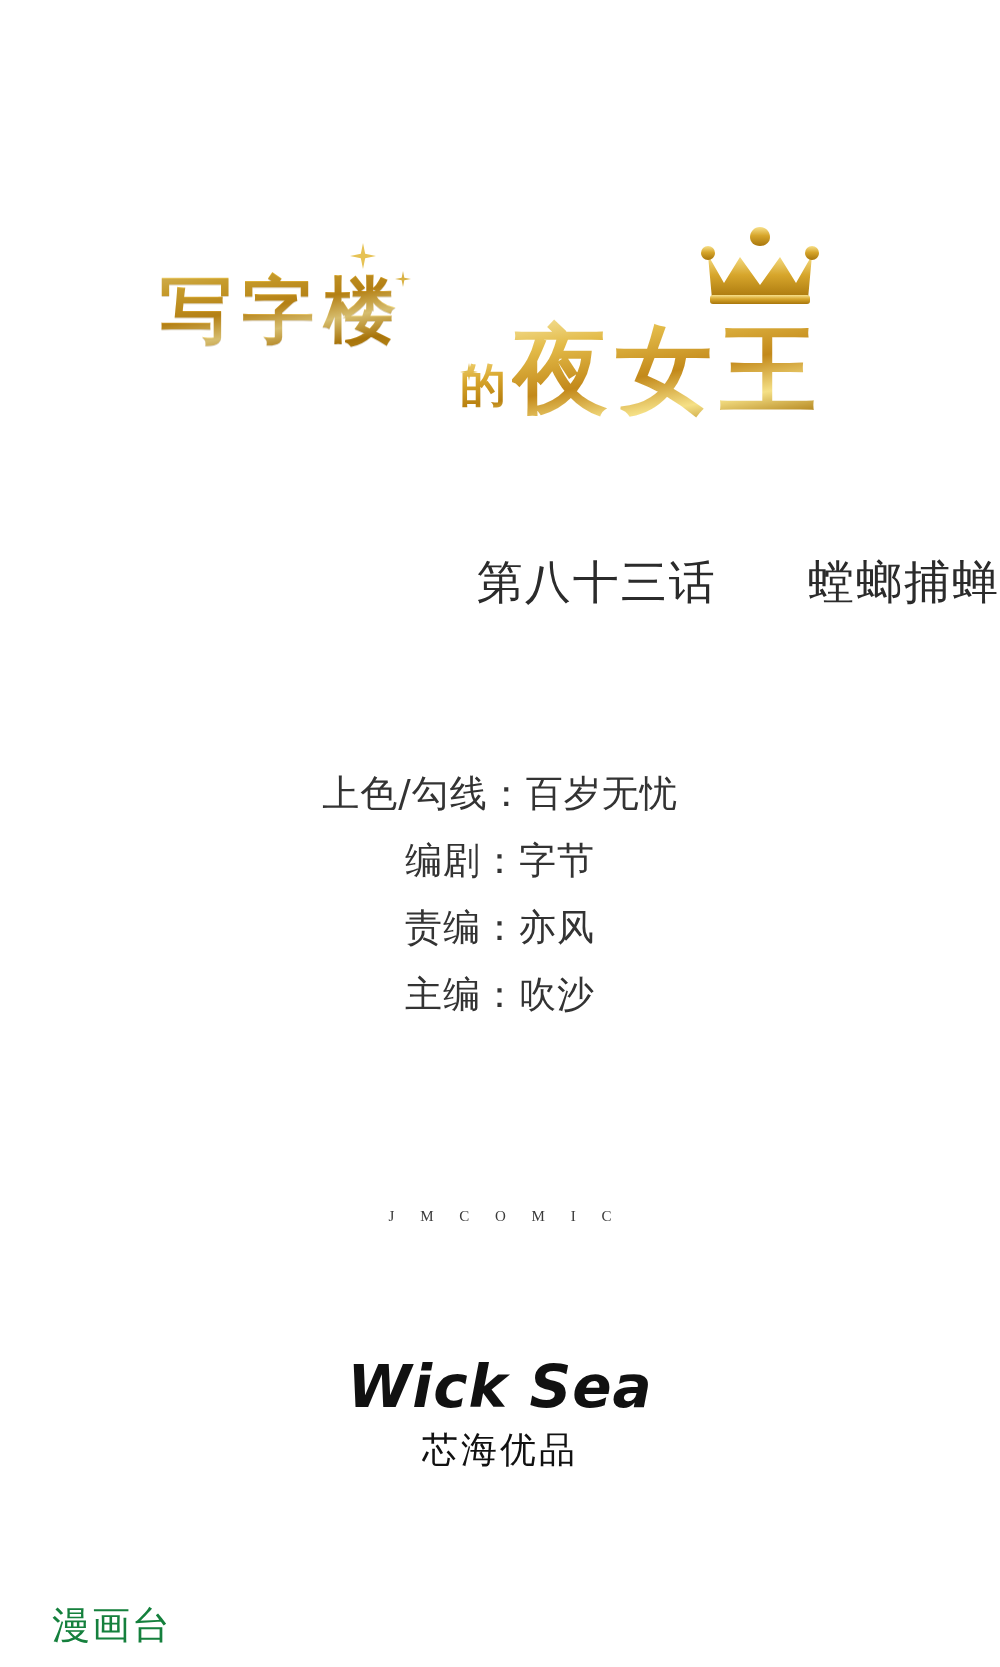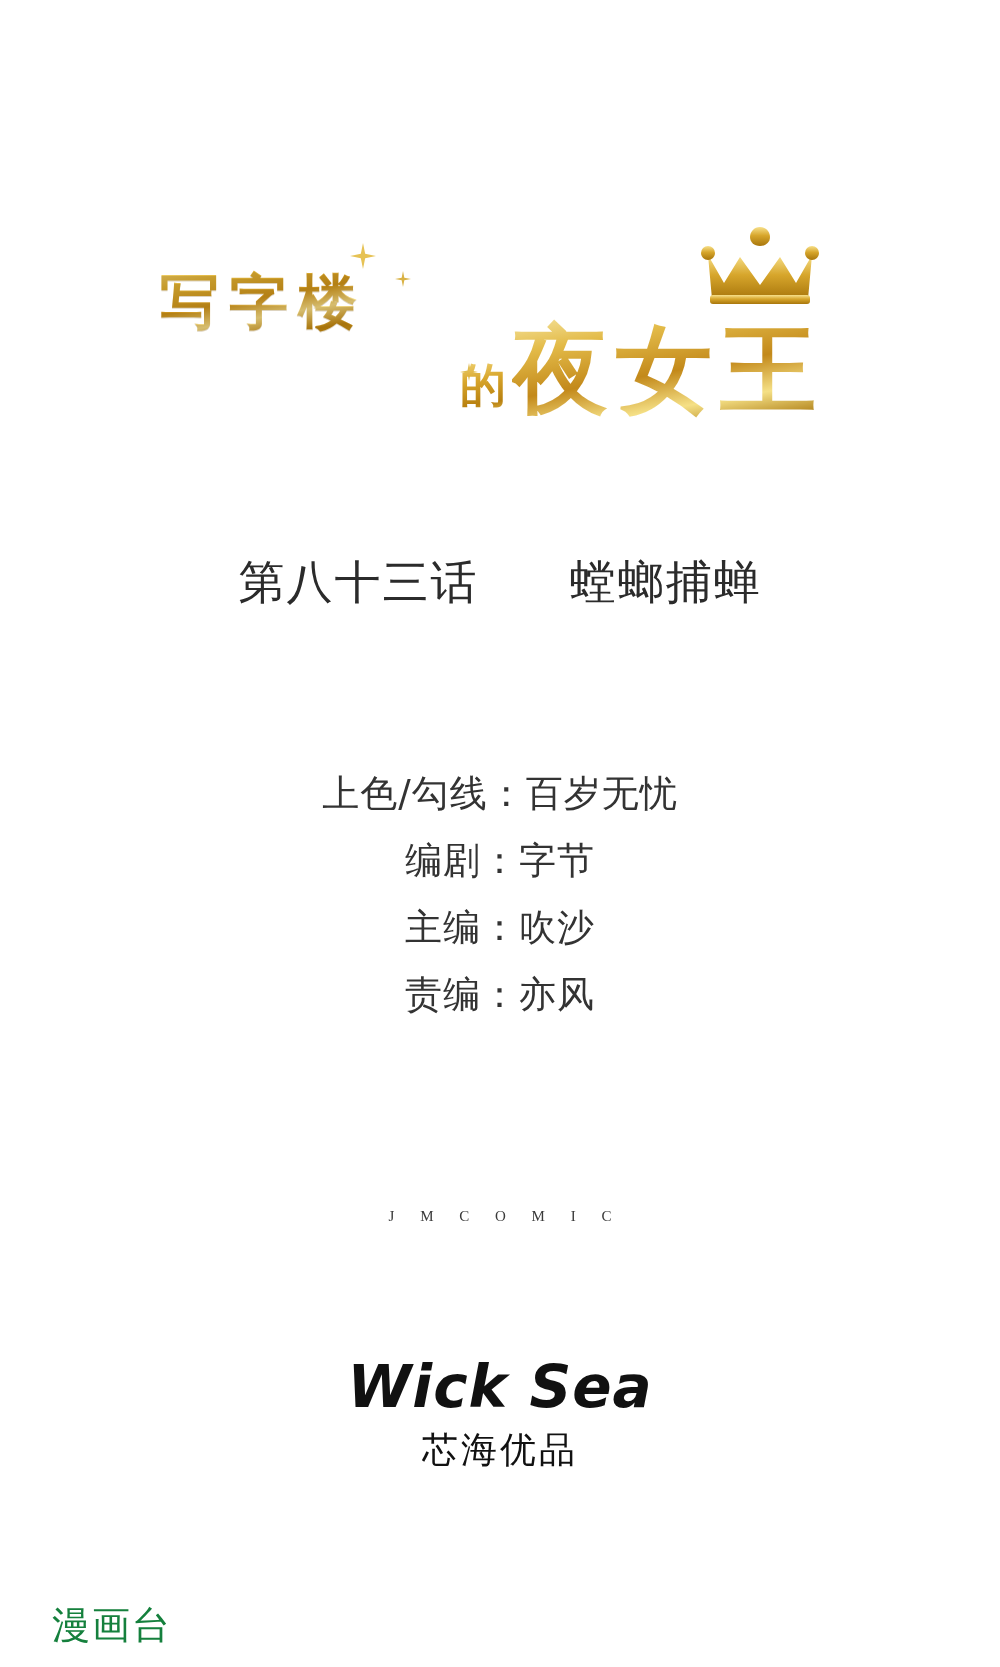--- a/index.html
+++ b/index.html
@@ -33,21 +33,21 @@
   .logo-inner {
     display: inline-block;
     position: relative;
     width: 680px;
     height: 250px;
   }
   .logo-main {
     position: absolute;
     left: 0;
     top: 48px;
-    font-size: 59px;
+    font-size: 72px;
     letter-spacing: 10px;
     font-weight: bold;
     font-family: "DejaVu Sans", sans-serif;
     background: linear-gradient(170deg, #f7e08a 0%, #e0b43a 22%, #c8901c 45%, #f6e294 62%, #b8800f 80%, #d9a82b 100%);
     -webkit-background-clip: text;
     background-clip: text;
     color: transparent;
     -webkit-text-fill-color: transparent;
     text-shadow: 0 1px 0 rgba(120, 80, 0, 0.25);
   }
@@ -95,21 +95,21 @@
   .sp-a { left: 190px; top: 28px; }
   .sp-b { left: 235px; top: 56px; width: 16px; height: 16px; }
   .sp-c { left: 300px; top: 148px; width: 18px; height: 18px; }
 
   
   .chapter {
     position: absolute;
     left: 0;
     right: 0;
     top: 552px;
-    text-align: center;
+    text-align: right;
     font-size: 46px;
     color: #2b2b2b;
     font-family: "DejaVu Sans", sans-serif;
     letter-spacing: 2px;
   }
   .chapter .gap { display: inline-block; width: 58px; }
 
   
   .credits {
     position: absolute;
@@ -237,22 +237,22 @@
 
   <div class="chapter">
     <span>第八十三话</span>
     <span class="gap"></span>
     <span>螳螂捕蝉</span>
   </div>
 
   <div class="credits">
     <div class="credit-line">上色/勾线：百岁无忧</div>
     <div class="credit-line">编剧：字节</div>
+    <div class="credit-line">责编：亦风</div>
     <div class="credit-line">主编：吹沙</div>
-    <div class="credit-line">责编：亦风</div>
   </div>
 
   <div class="studio">
     <div class="studio-en">J M C O M I C</div>
   </div>
 
   <div class="brand">
     <div class="brand-en">Wick Sea</div>
     <div class="brand-cn">芯海优品</div>
   </div>

